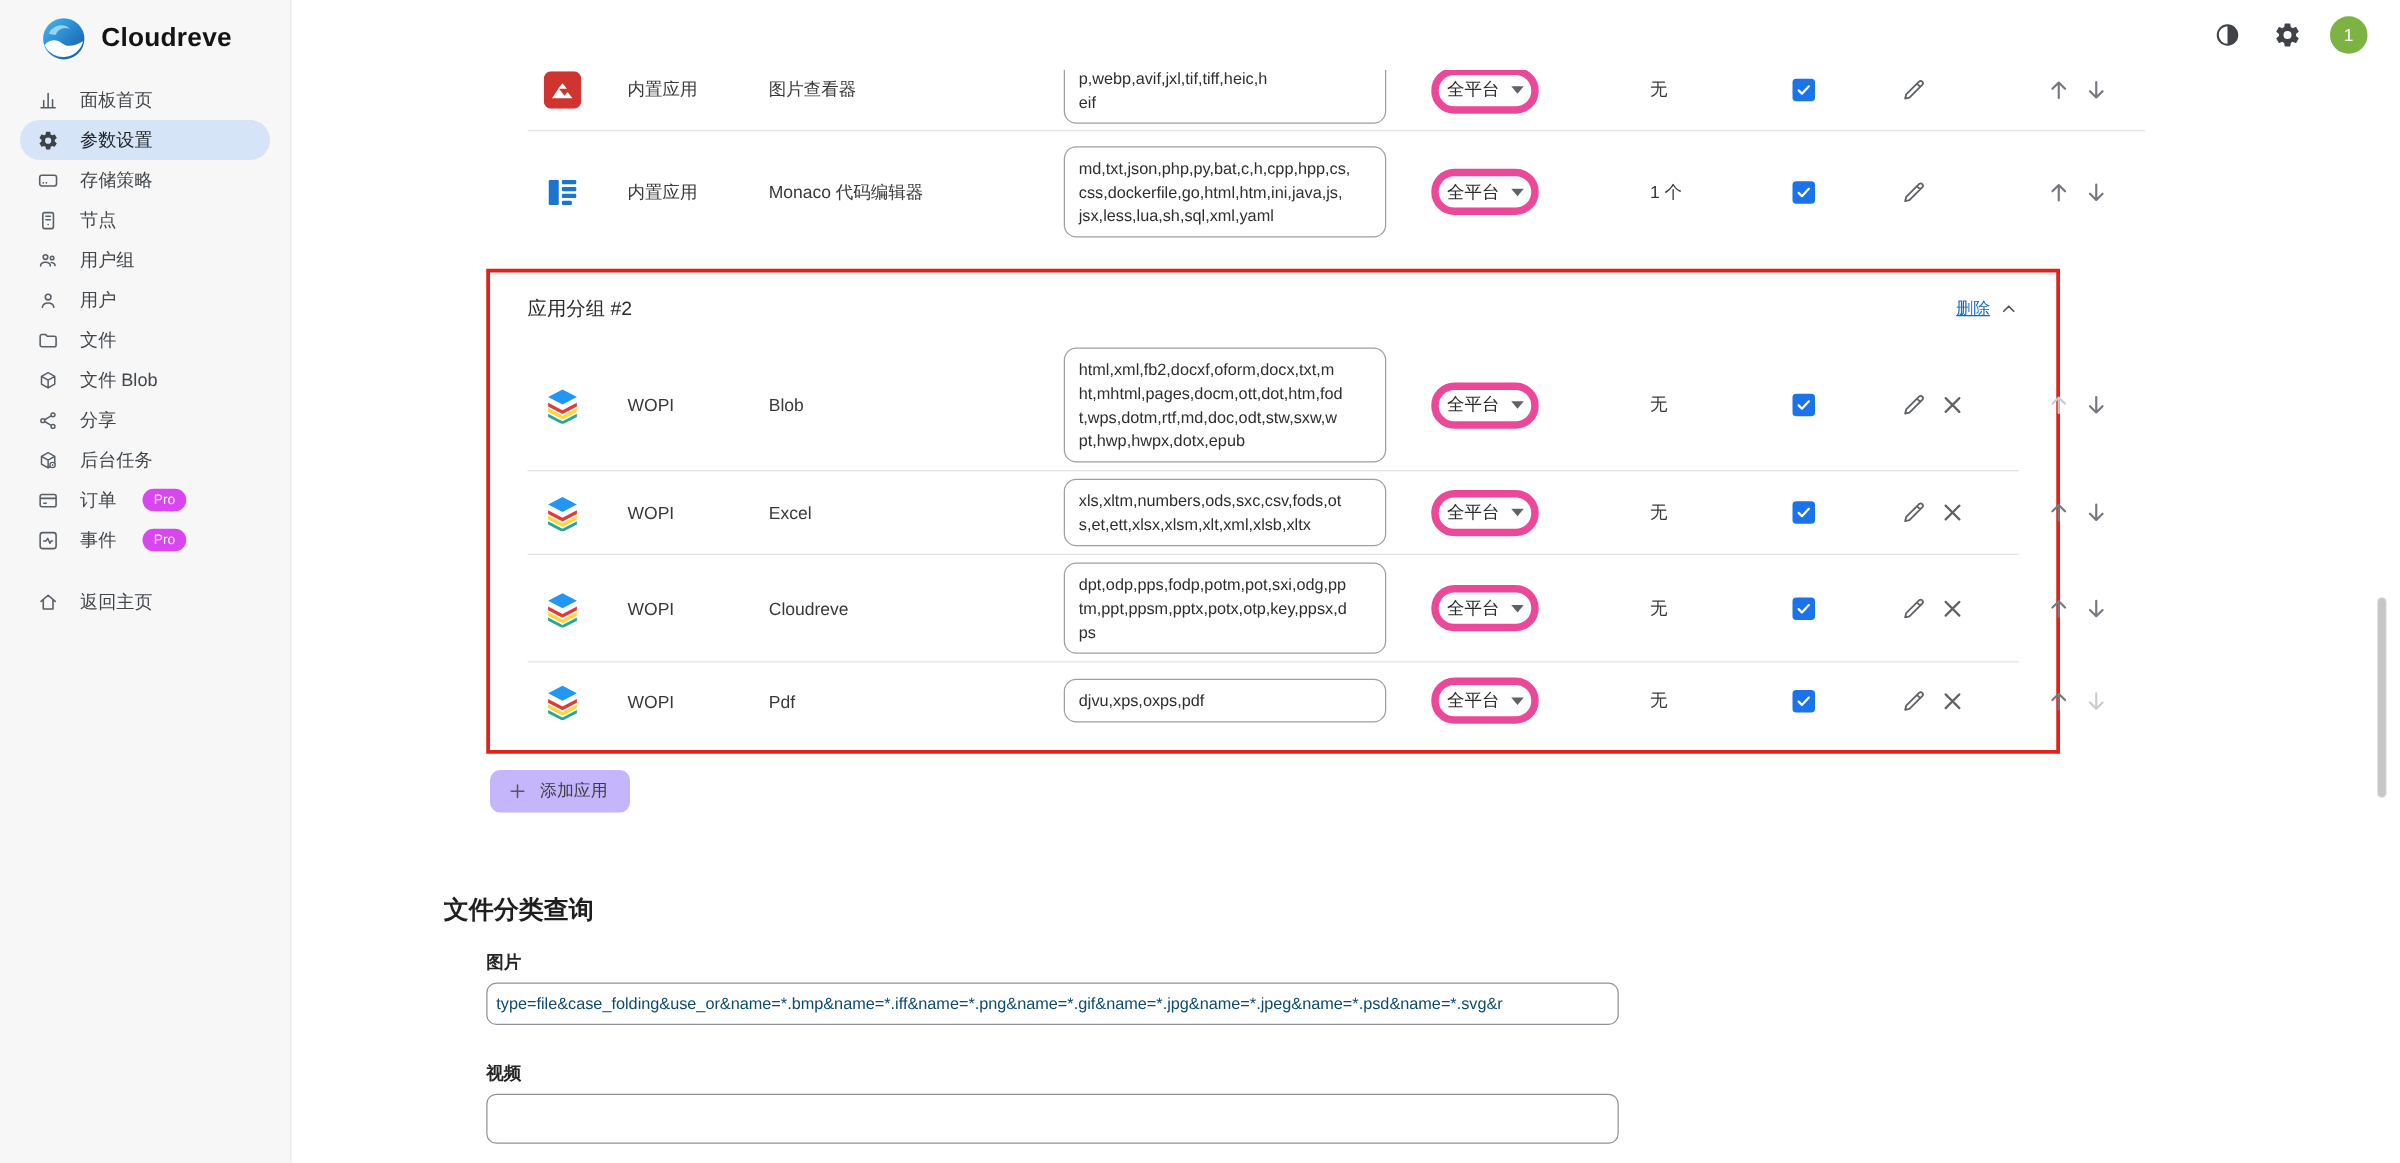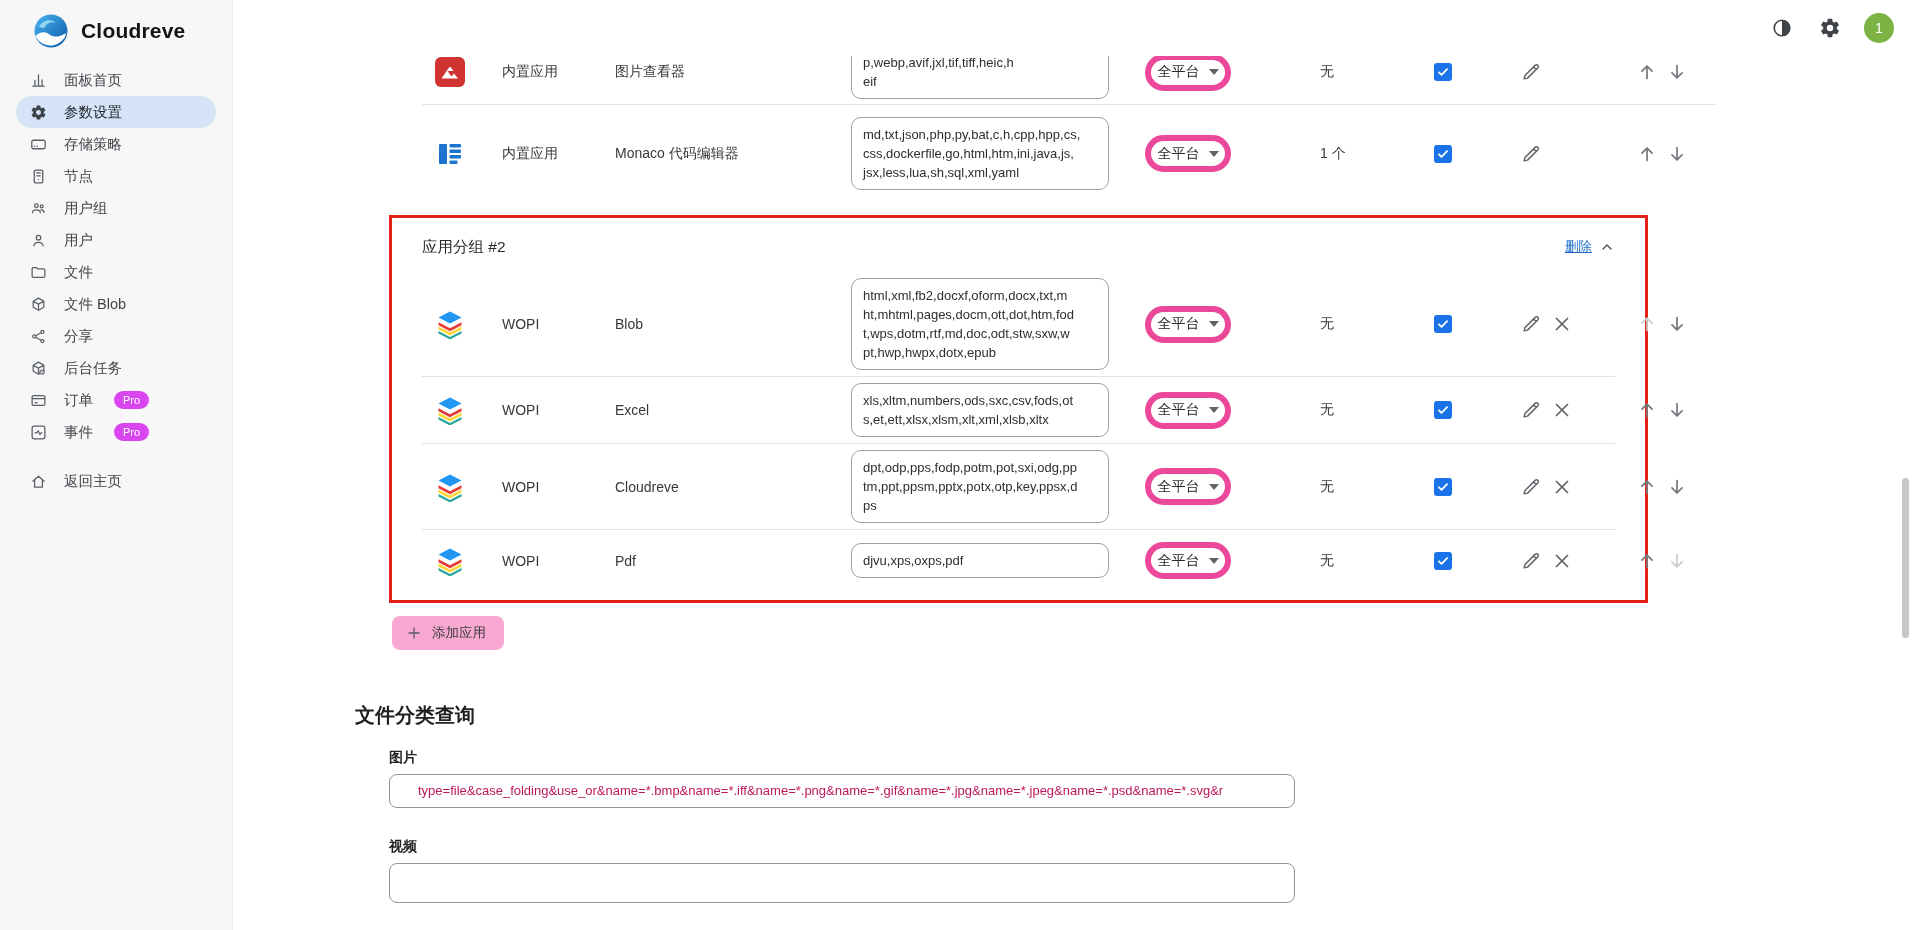--- a/index.html
+++ b/index.html
@@ -77,29 +77,29 @@
   .gdel svg{width:16px;height:16px;color:#4c5157}
   .thead{margin-top:16px;height:26px;font-size:14px;color:#3a3a3a}
   .th:nth-child(2){padding-left:4px}.th:nth-child(3){padding-left:3px}
   .th:nth-child(4){padding-left:1px}.th:nth-child(5){padding-left:6px}
   .th:nth-child(6){padding-left:6px}.th:nth-child(7){padding-left:8px}
   .th:nth-child(8){padding-left:4px}
   .grows{margin-top:8px}
   .grow{min-height:62px;padding:6px 0}
   .grow + .grow{border-top:1px solid #e2e2e2}
 
-  .add-btn{margin:13px 0 0 3px;display:inline-flex;align-items:center;gap:10px;background:#f9a8d4;
+  .add-btn{margin:13px 0 12px 3px;display:inline-flex;align-items:center;gap:10px;background:#c4b5fd;
            border:none;border-radius:8px;padding:8px 18px 8px 14px;font-size:13.5px;color:#3d3d3d;
            font-family:inherit;cursor:pointer}
   .add-btn svg{width:16px;height:16px;color:#55595e}
 
   .section-title{margin:52px 0 0 -34px;font-size:20px;font-weight:700;color:#1f1f1f}
   .field-label{margin-top:20px;font-size:14px;font-weight:700;color:#242424}
   .field-input{display:block;margin-top:7px;width:906px;height:34px;border:1px solid #8f9499;
-               border-radius:8px;padding:0 28px;font-size:13px;color:#be185d;font-family:inherit;
+               border-radius:8px;padding:0 7px;font-size:13px;color:#0c4a6e;font-family:inherit;
                white-space:nowrap;overflow:hidden;background:#fff;line-height:32px}
   .field-input.tall{height:40px}
   .vlab{margin-top:30px}
 
   .scroll-thumb{position:fixed;right:11px;top:478px;width:7px;height:160px;border-radius:4px;
                 background:#c7c7c7;z-index:40;cursor:grab}
 </style>
 </head>
 <body>
 

